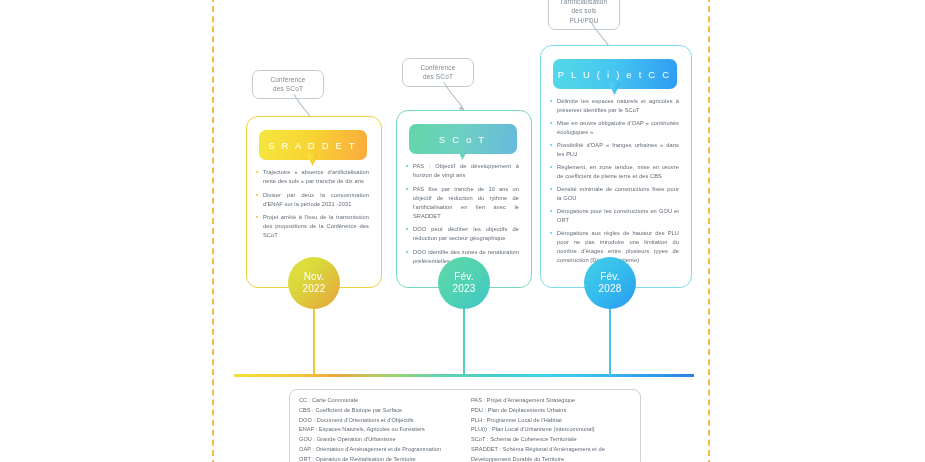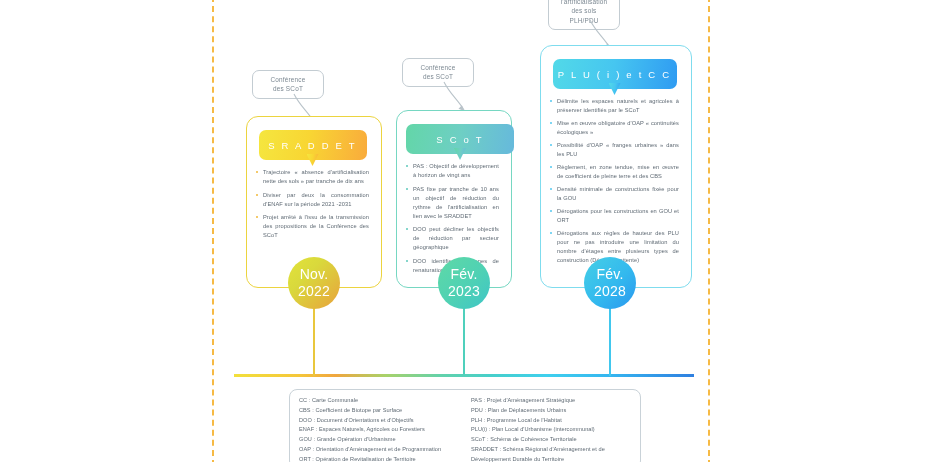--- a/index.html
+++ b/index.html
@@ -67,21 +67,21 @@
   
   .card {
     position: absolute;
     box-sizing: border-box;
     border-radius: 12px;
     background: #ffffff;
     border: 1.4px solid #e8d24a;
     padding: 8px 12px 10px 9px;
   }
   .card-sraddet { left: 246px; top: 116px; width: 136px; height: 172px; border-color: #ecd43f; }
-  .card-scot    { left: 396px; top: 110px; width: 116px; height: 178px; border-color: #76d7c2; }
+  .card-scot    { left: 396px; top: 110px; width: 136px; height: 178px; border-color: #76d7c2; }
   .card-plu     { left: 540px; top: 45px;  width: 152px; height: 243px; border-color: #7fdcee; }
 
   
   .badge {
     position: relative;
     margin: 5px auto 8px auto;
     height: 30px;
     border-radius: 7px;
     display: flex;
     align-items: center;
@@ -151,21 +151,21 @@
   .milestone {
     position: absolute;
     width: 52px;
     height: 52px;
     border-radius: 50%;
     display: flex;
     flex-direction: column;
     align-items: center;
     justify-content: center;
     color: #ffffff;
-    font-size: 14px;
+    font-size: 10px;
     line-height: 1.25;
     letter-spacing: .2px;
     z-index: 4;
   }
   .ms-2024 { left: 288px; top: 257px; background: linear-gradient(135deg, #e3e33a 0%, #d9d93c 35%, #e8a23c 100%); }
   .ms-2027 { left: 438px; top: 257px; background: linear-gradient(135deg, #5fd9a6 0%, #4fd1b4 55%, #3ec5c7 100%); }
   .ms-2028 { left: 584px; top: 257px; background: linear-gradient(135deg, #45cfe6 0%, #33b9ee 55%, #2a97ef 100%); }
 
   
   .stem {

